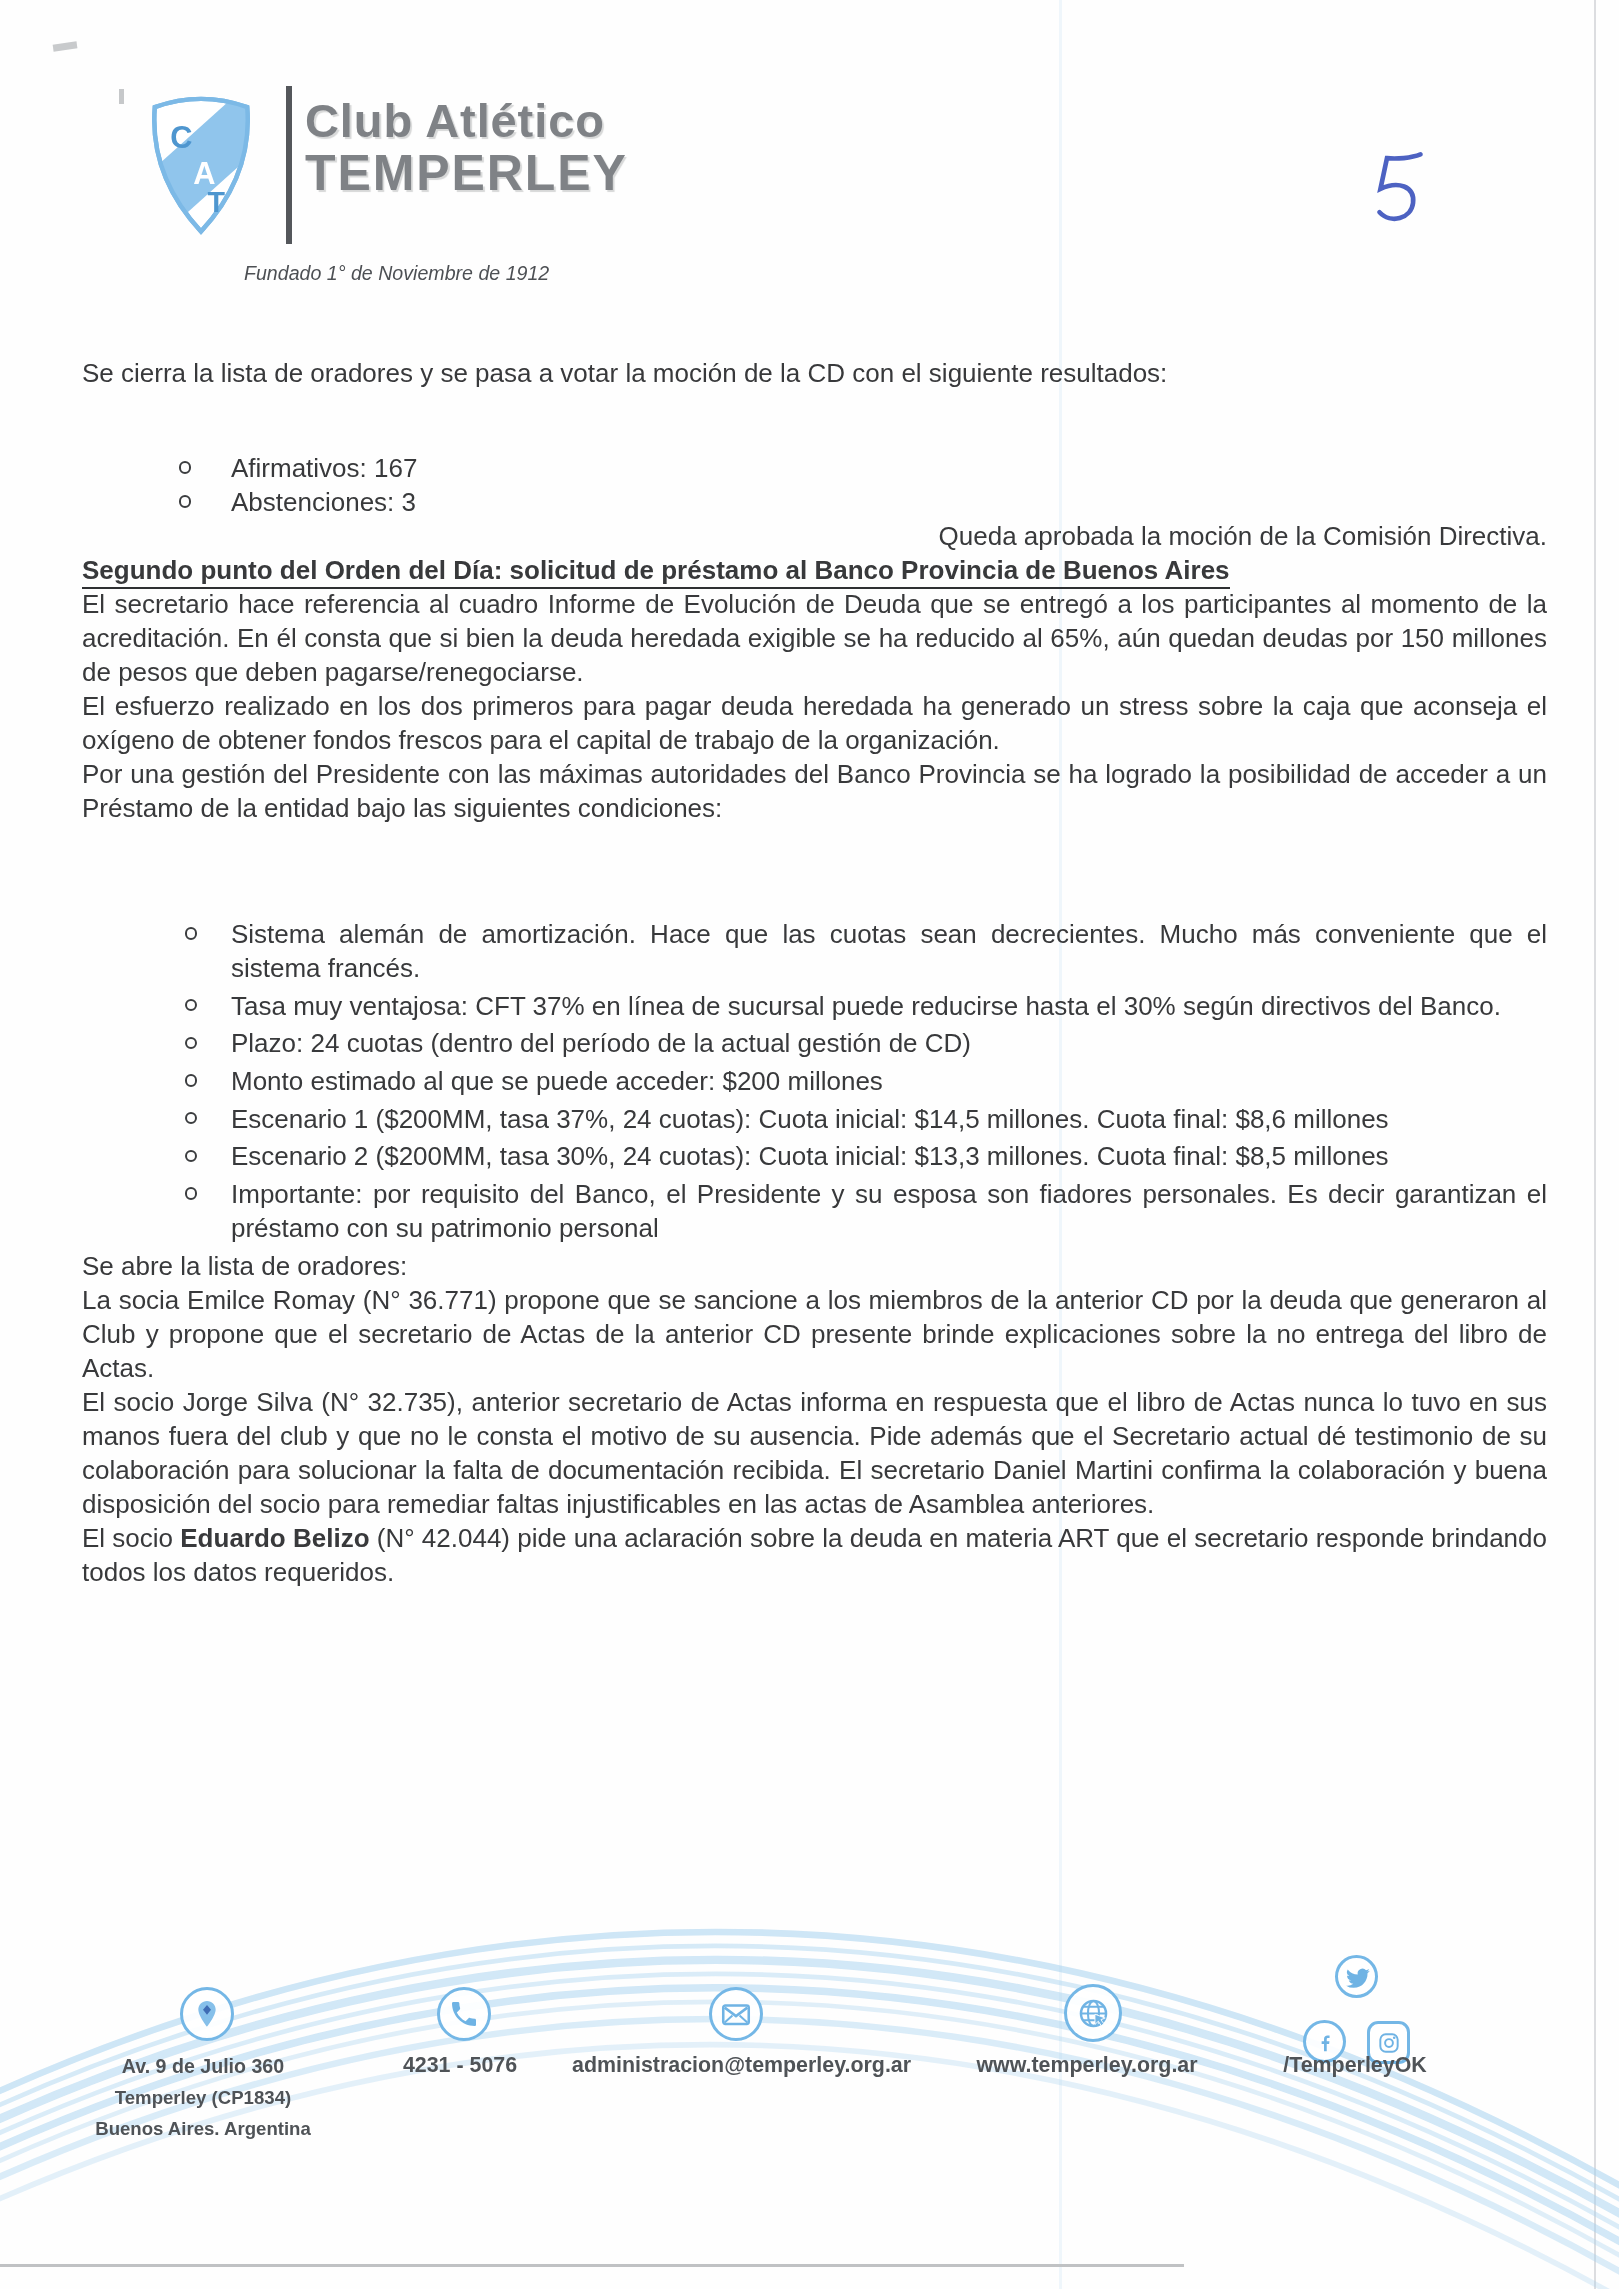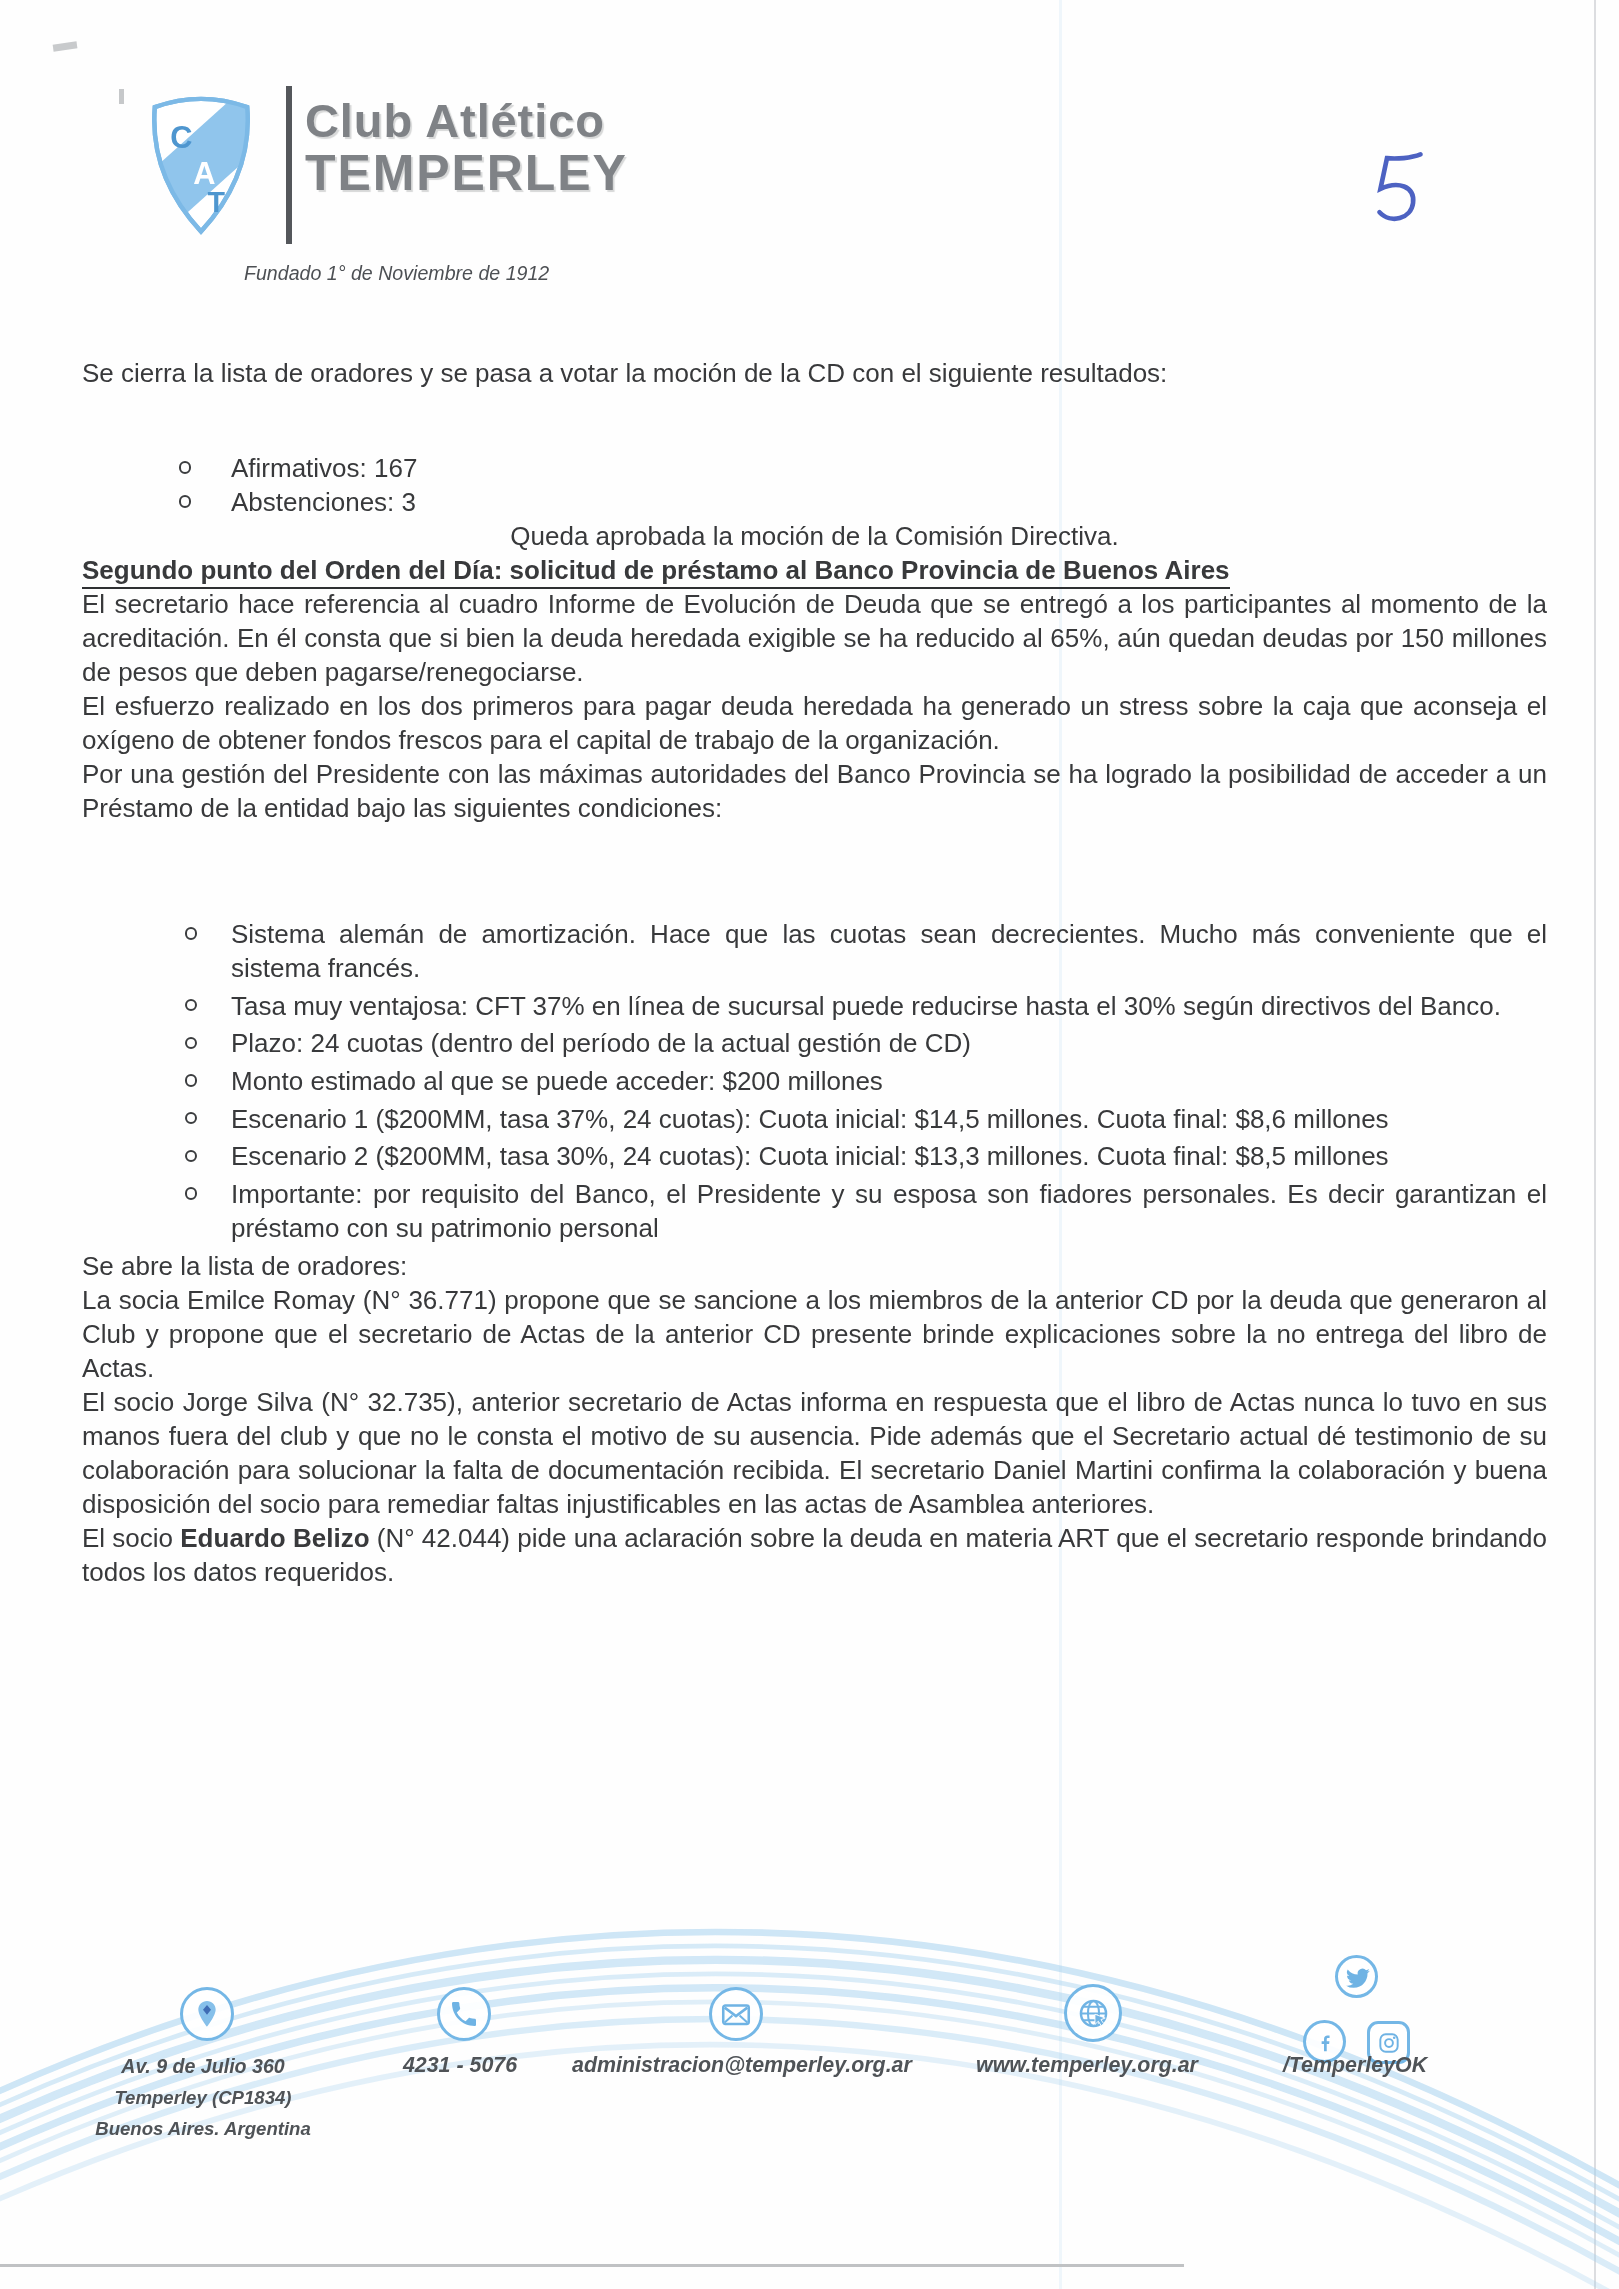--- a/index.html
+++ b/index.html
@@ -26,21 +26,21 @@
   .doc{position:absolute;left:82px;top:356px;width:1465px;font-size:26px;line-height:34px;
        text-align:justify;color:#38393b;}
   .doc p{margin:0;}
   .intro{text-align:left;}
   .ul{list-style:none;margin:0;padding:0;}
   .ul li{position:relative;padding-left:149px;}
   .ul li::before{content:"";position:absolute;width:8.4px;height:8.4px;border:2.8px solid #3b3d3f;
                  border-radius:50%;top:10.3px;}
   .ul1{margin-top:61px;text-align:left;}
   .ul1 li::before{left:97px;}
-  .approval{margin-top:28px;text-align:center;}
+  .approval{margin-top:28px;text-align:right;}
   .heading{margin-top:52px;font-weight:bold;text-align:left;}
   .heading span{border-bottom:2.8px solid #2e3032;padding-bottom:1.9px;margin-top:34px;}
   .p1{margin-top:28px;} .p2{margin-top:24px;} .p3{margin-top:22.4px;}
   .ul2{margin-top:92px;}
   .ul2 li{margin-bottom:3.7px;}
   .ul2 li::before{left:103px;}
   .seabre{margin-top:28px;}
   .promay{margin-top:24px;} .psilva{margin-top:26px;} .pbelizo{margin-top:24px;}
   .bname{font-weight:bold;}
 
@@ -49,21 +49,21 @@
   .waves{position:absolute;left:0;top:0;}
   .icn{position:absolute;border:3.7px solid #74b7e6;border-radius:50%;background:rgba(255,255,255,.92);
        display:flex;align-items:center;justify-content:center;box-sizing:border-box;}
   .icn-pin{left:180px;top:85px;width:54px;height:54px;}
   .icn-phone{left:437px;top:85px;width:54px;height:54px;}
   .icn-mail{left:709px;top:85px;width:54px;height:54px;}
   .icn-globe{left:1064px;top:82px;width:58px;height:58px;}
   .icn-tw{left:1335px;top:53px;width:43px;height:43px;}
   .icn-fb{left:1303px;top:118px;width:43px;height:43px;}
   .icn-ig{left:1367px;top:119px;width:43px;height:43px;border-radius:11.2px;}
-  .lbl{position:absolute;top:151px;font-style:italic;font-weight:bold;color:#4f5357;
+  .lbl{position:absolute;top:151px;font-weight:bold;color:#4f5357;
        font-size:21.4px;text-align:center;}
   .addr{left:82px;width:242px;top:149px;font-size:19.6px;line-height:31px;}
   .addr .l23{font-size:18.6px;}
   .lbl-phone{left:348px;width:224px;}
   .lbl-mail{left:572px;width:336px;}
   .lbl-web{left:919px;width:336px;}
   .lbl-social{left:1243px;width:224px;}
   .bottomline{position:absolute;left:0;top:362px;width:1184px;height:2.8px;background:#c0c2c4;}
 </style>
 </head>

